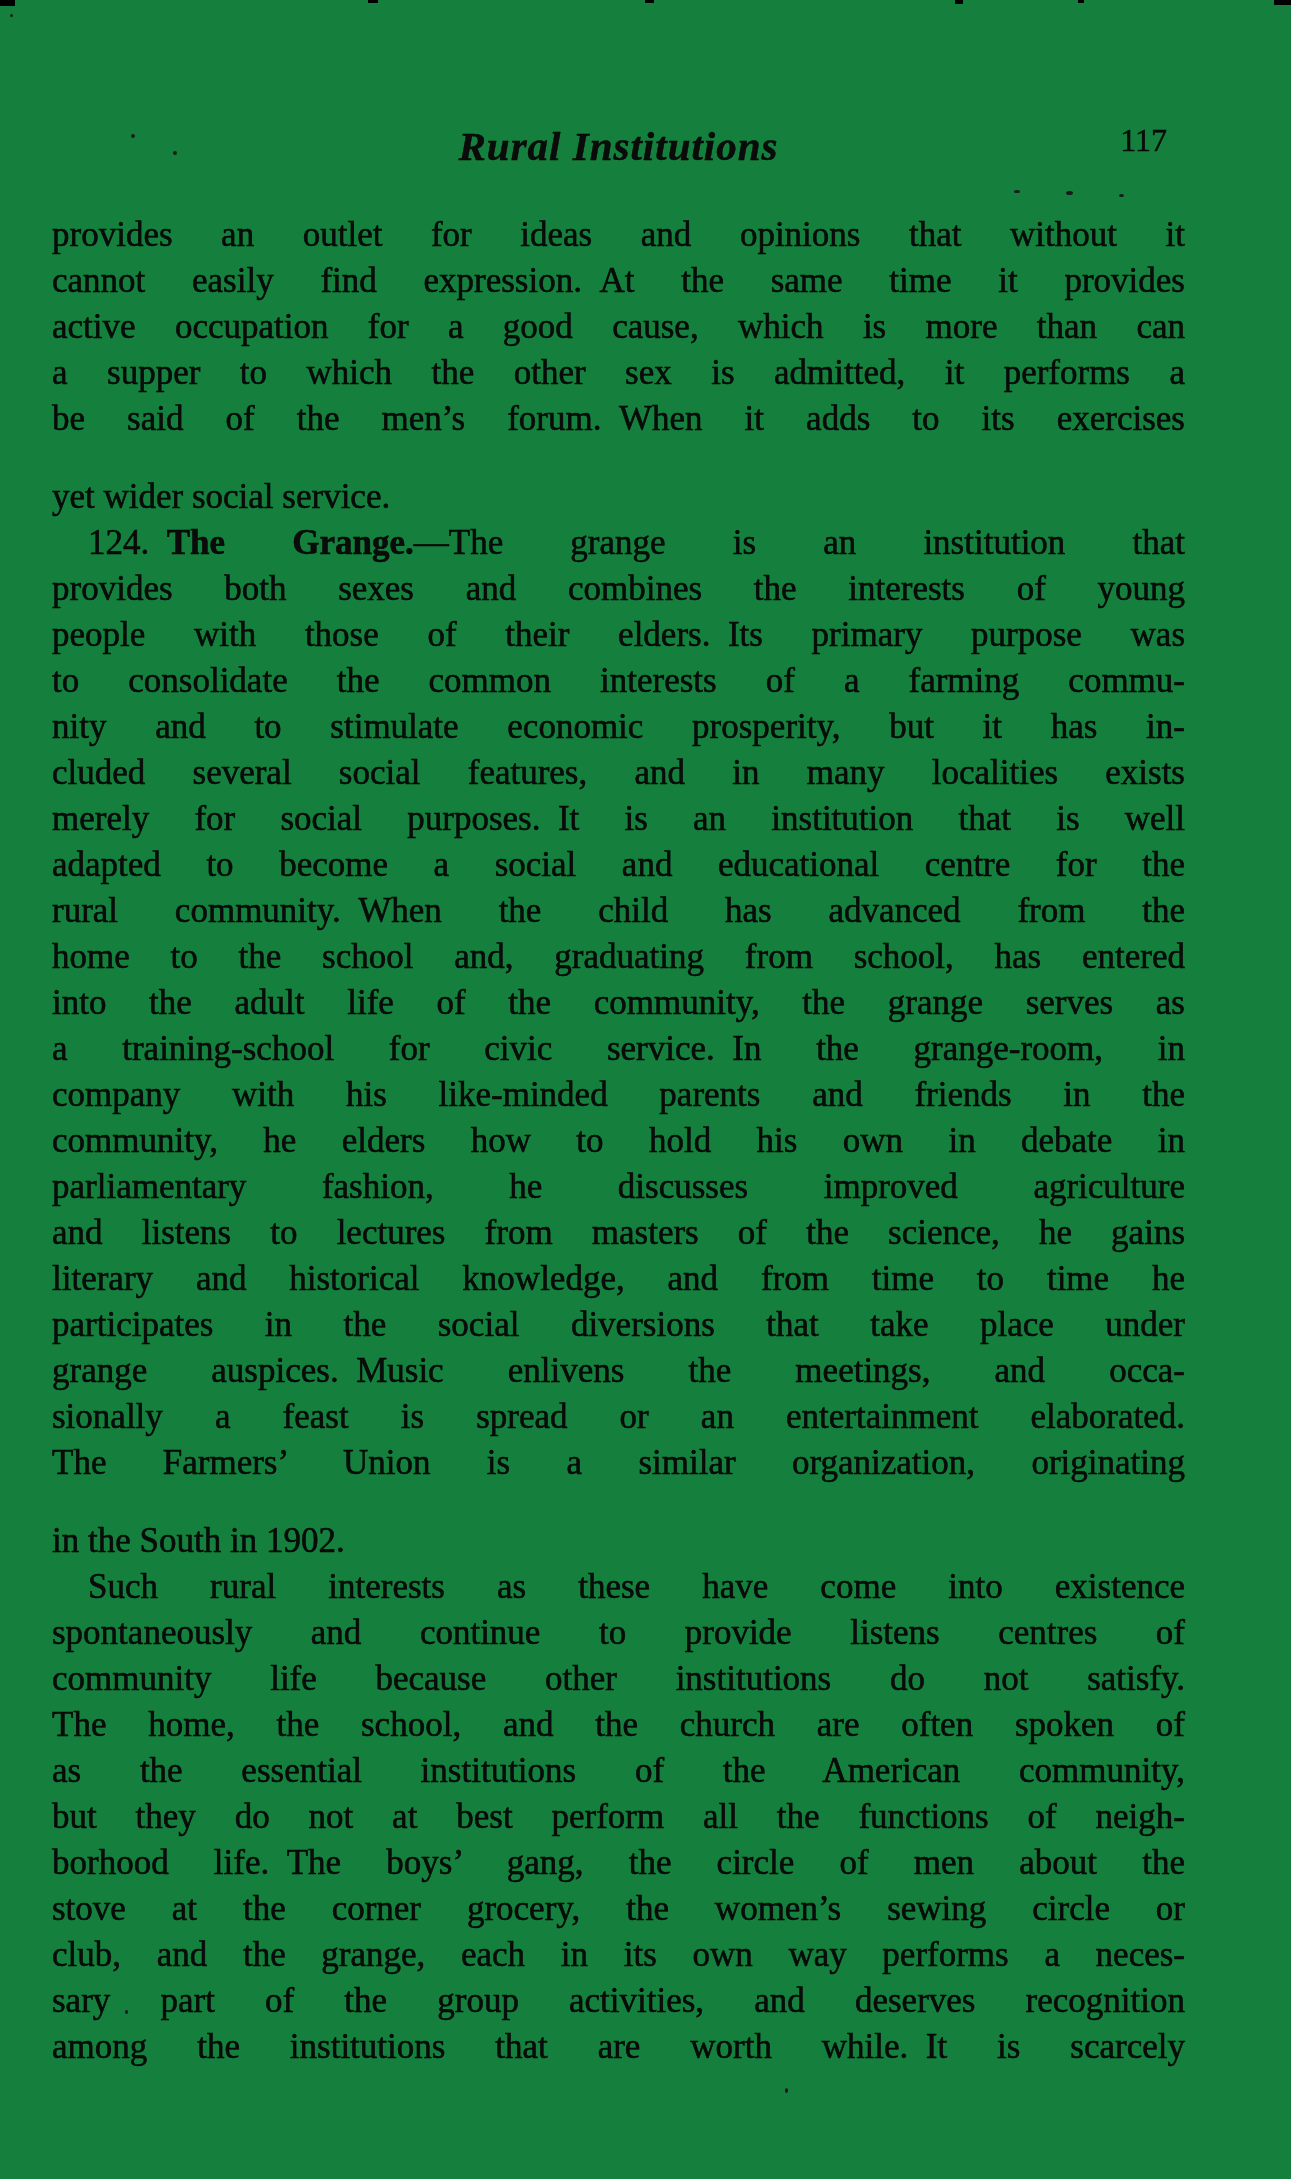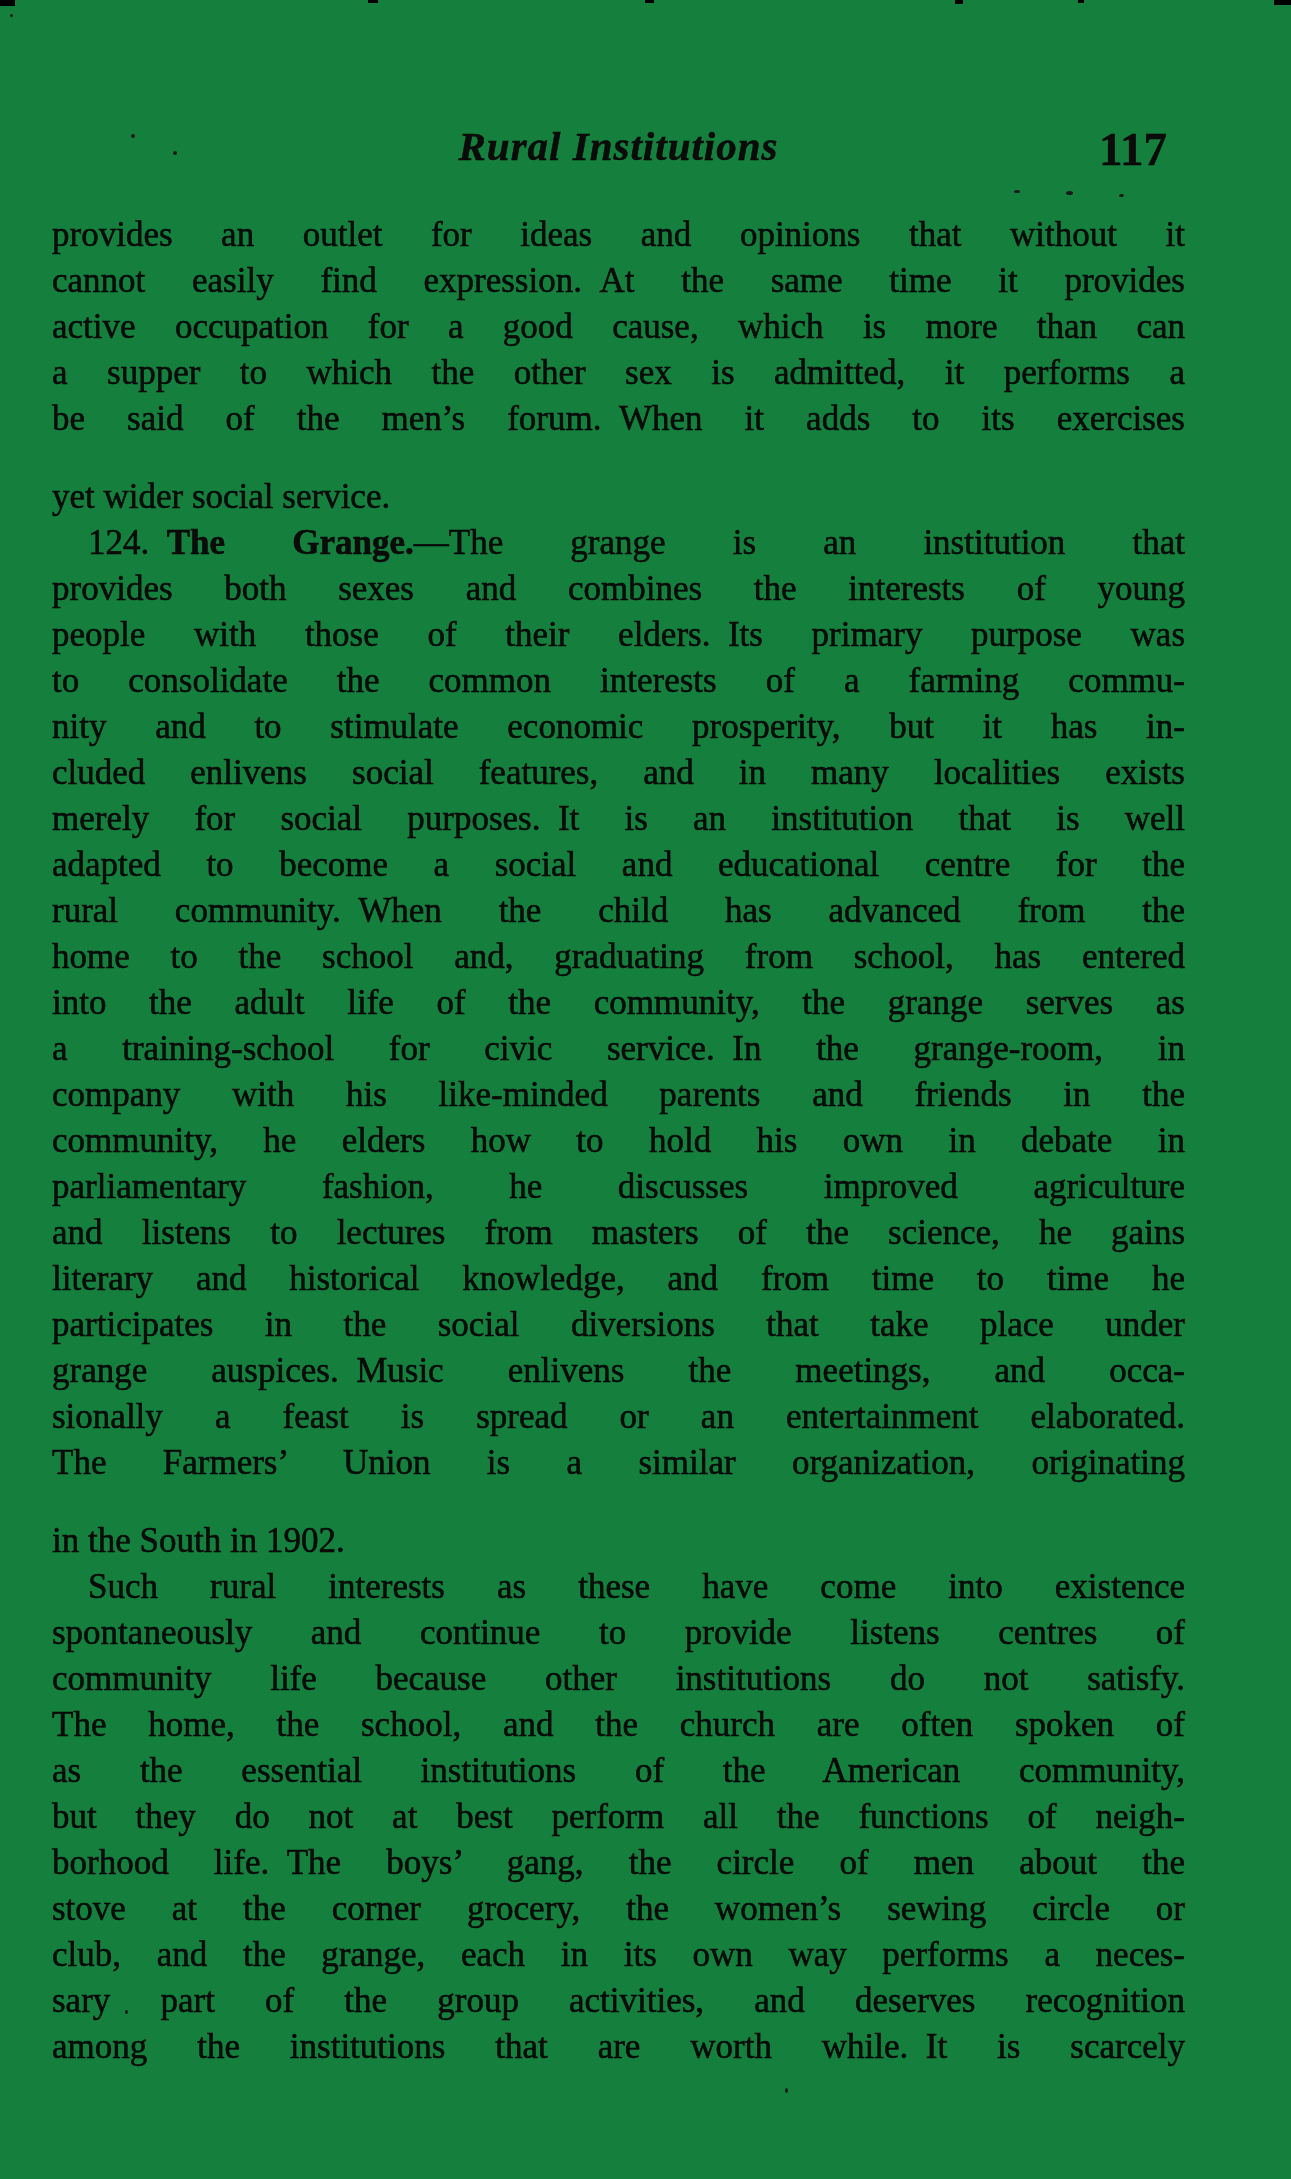--- a/index.html
+++ b/index.html
@@ -37,22 +37,22 @@
     font-style: italic;
     font-weight: bold;
     font-size: 41px;
     letter-spacing: 1px;
     -webkit-text-stroke: 0.4px #000;
   }
   .folio {
     position: absolute;
     right: 18px;
     top: 0;
-    font-weight: bold;
-    font-size: 47px;
+    font-weight: normal;
+    font-size: 32px;
     -webkit-text-stroke: 0.4px #000;
   }
   
   .text-block {
     position: absolute;
     left: 52px;
     top: 212px;
     width: 1133px;
   }
   .line {
@@ -106,21 +106,21 @@
       <div class="line"><span>cannot easily find expression. At the same time it provides</span></div>
       <div class="line"><span>active occupation for a good cause, which is more than can</span></div>
       <div class="line"><span>a supper to which the other sex is admitted, it performs a</span></div>
       <div class="line"><span>be said of the men’s forum. When it adds to its exercises</span></div>
       <div class="line end"><span>yet wider social service.</span></div>
       <div class="line indent"><span>124. </span><span class="bold">The Grange.</span><span>—The grange is an institution that</span></div>
       <div class="line"><span>provides both sexes and combines the interests of young</span></div>
       <div class="line"><span>people with those of their elders. Its primary purpose was</span></div>
       <div class="line"><span>to consolidate the common interests of a farming commu-</span></div>
       <div class="line"><span>nity and to stimulate economic prosperity, but it has in-</span></div>
-      <div class="line"><span>cluded enlivens social features, and in many localities exists</span></div>
+      <div class="line"><span>cluded several social features, and in many localities exists</span></div>
       <div class="line"><span>merely for social purposes. It is an institution that is well</span></div>
       <div class="line"><span>adapted to become a social and educational centre for the</span></div>
       <div class="line"><span>rural community. When the child has advanced from the</span></div>
       <div class="line"><span>home to the school and, graduating from school, has entered</span></div>
       <div class="line"><span>into the adult life of the community, the grange serves as</span></div>
       <div class="line"><span>a training-school for civic service. In the grange-room, in</span></div>
       <div class="line"><span>company with his like-minded parents and friends in the</span></div>
       <div class="line"><span>community, he elders how to hold his own in debate in</span></div>
       <div class="line"><span>parliamentary fashion, he discusses improved agriculture</span></div>
       <div class="line"><span>and listens to lectures from masters of the science, he gains</span></div>

